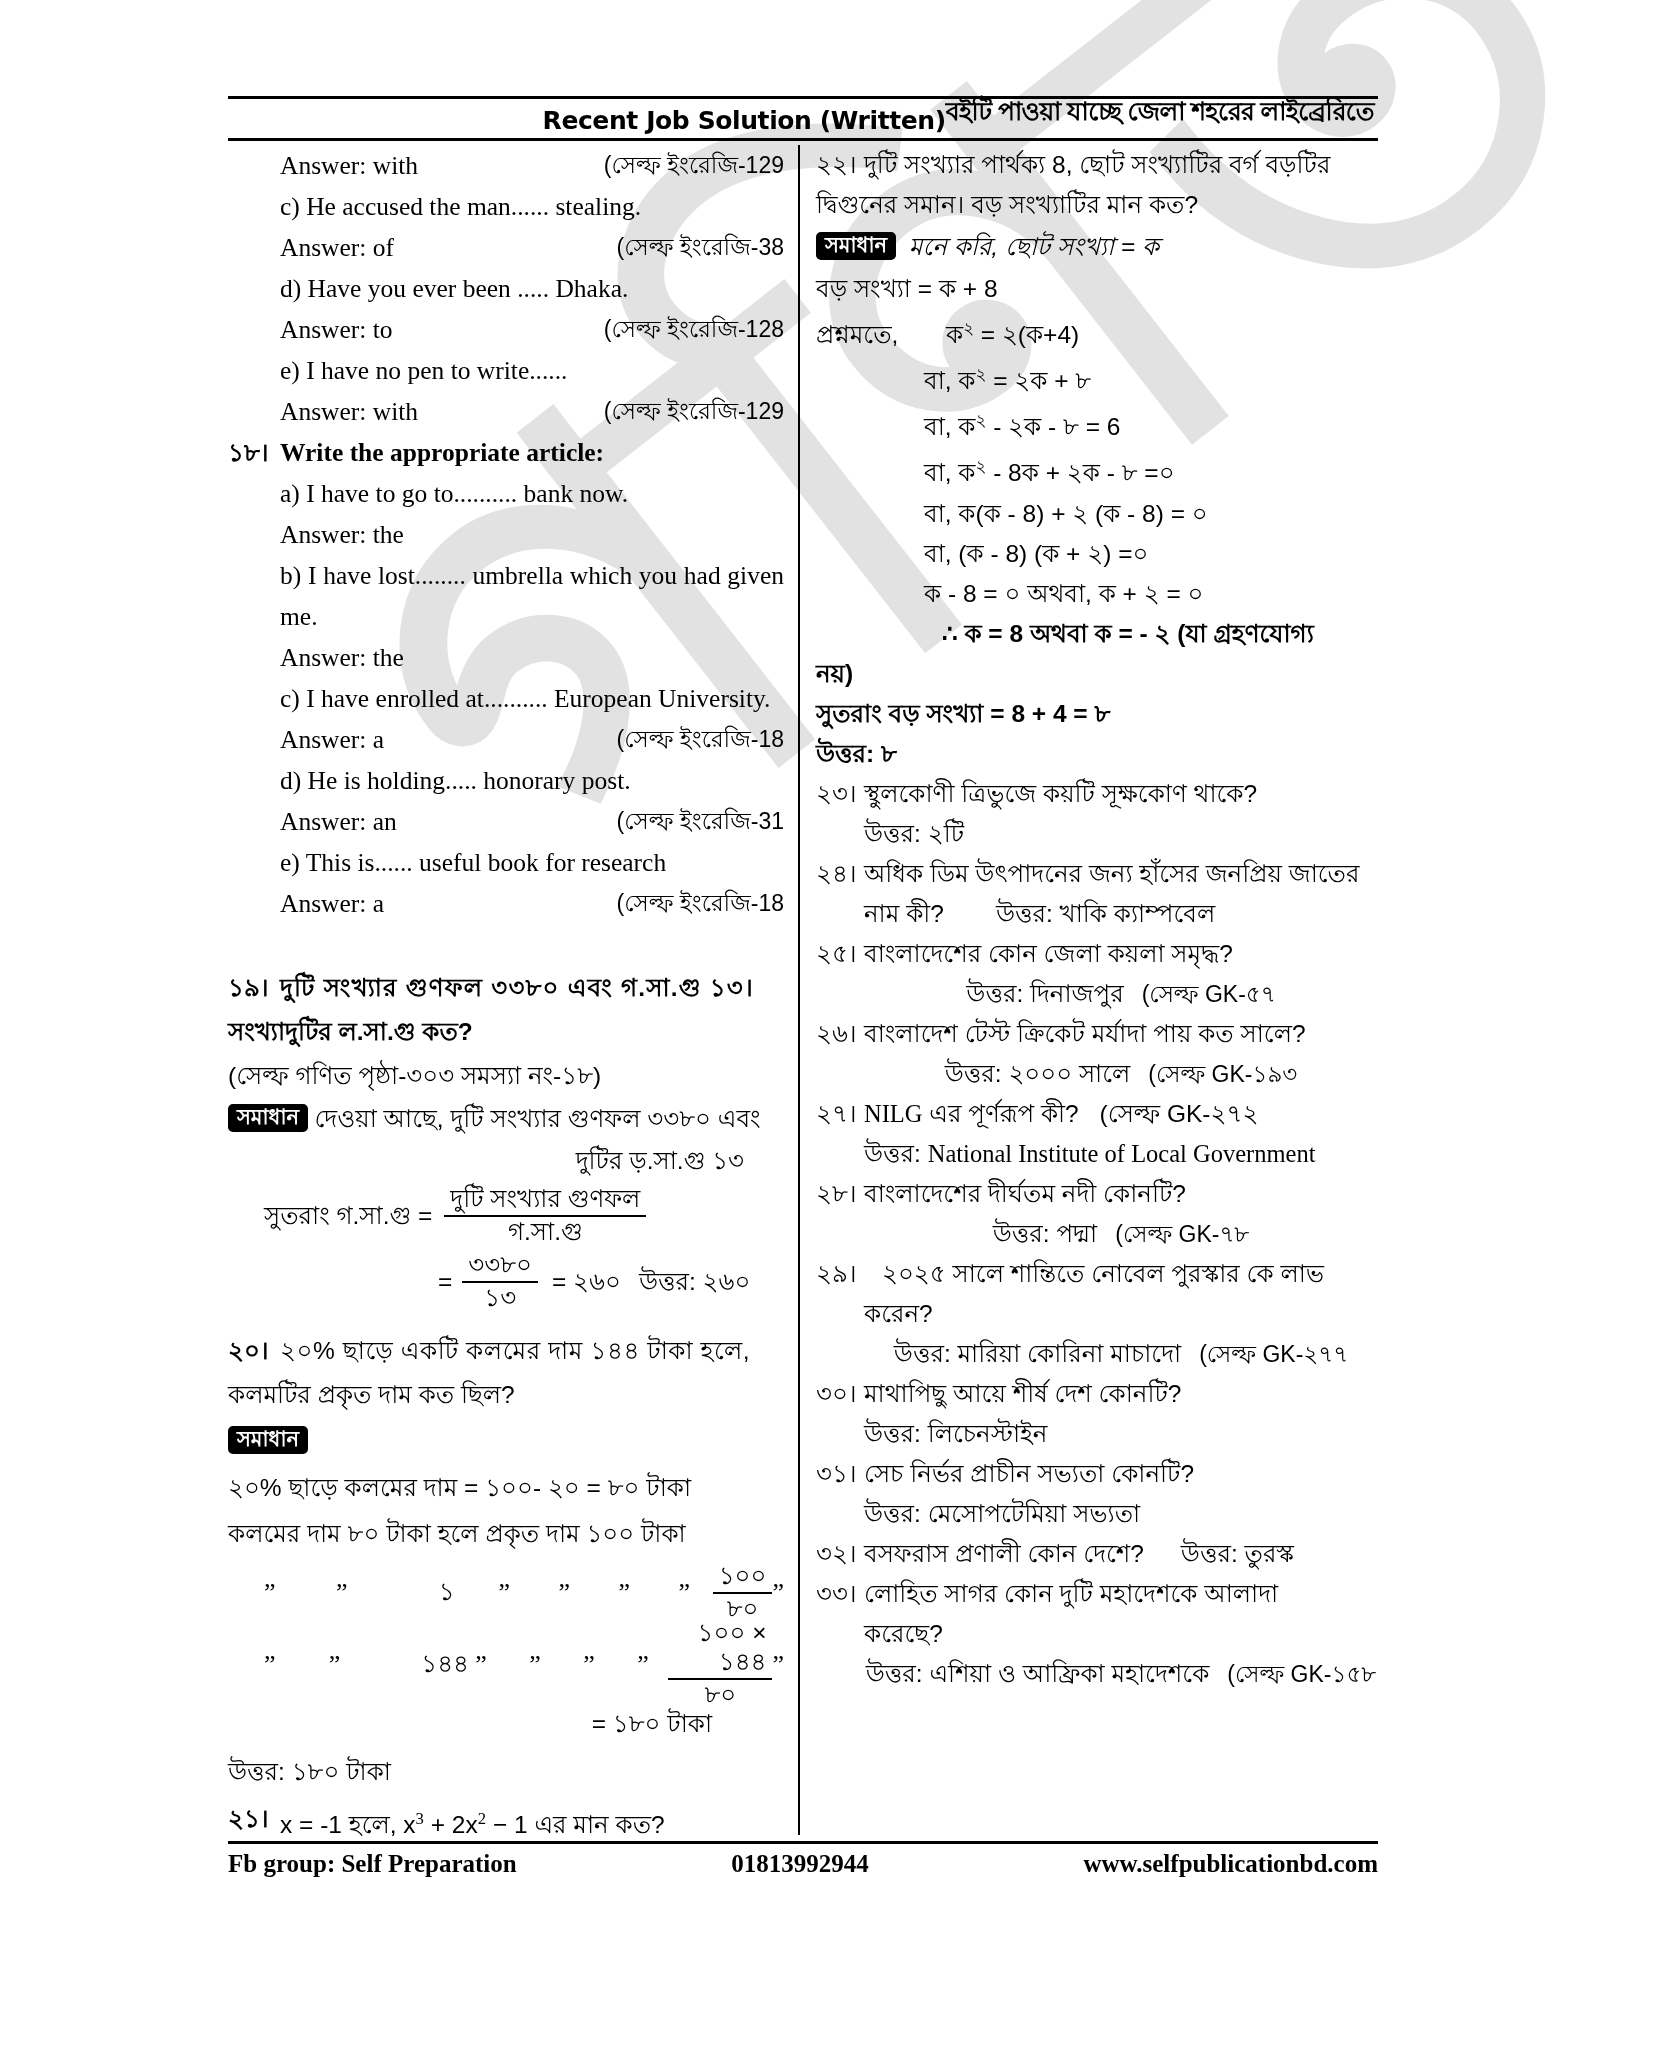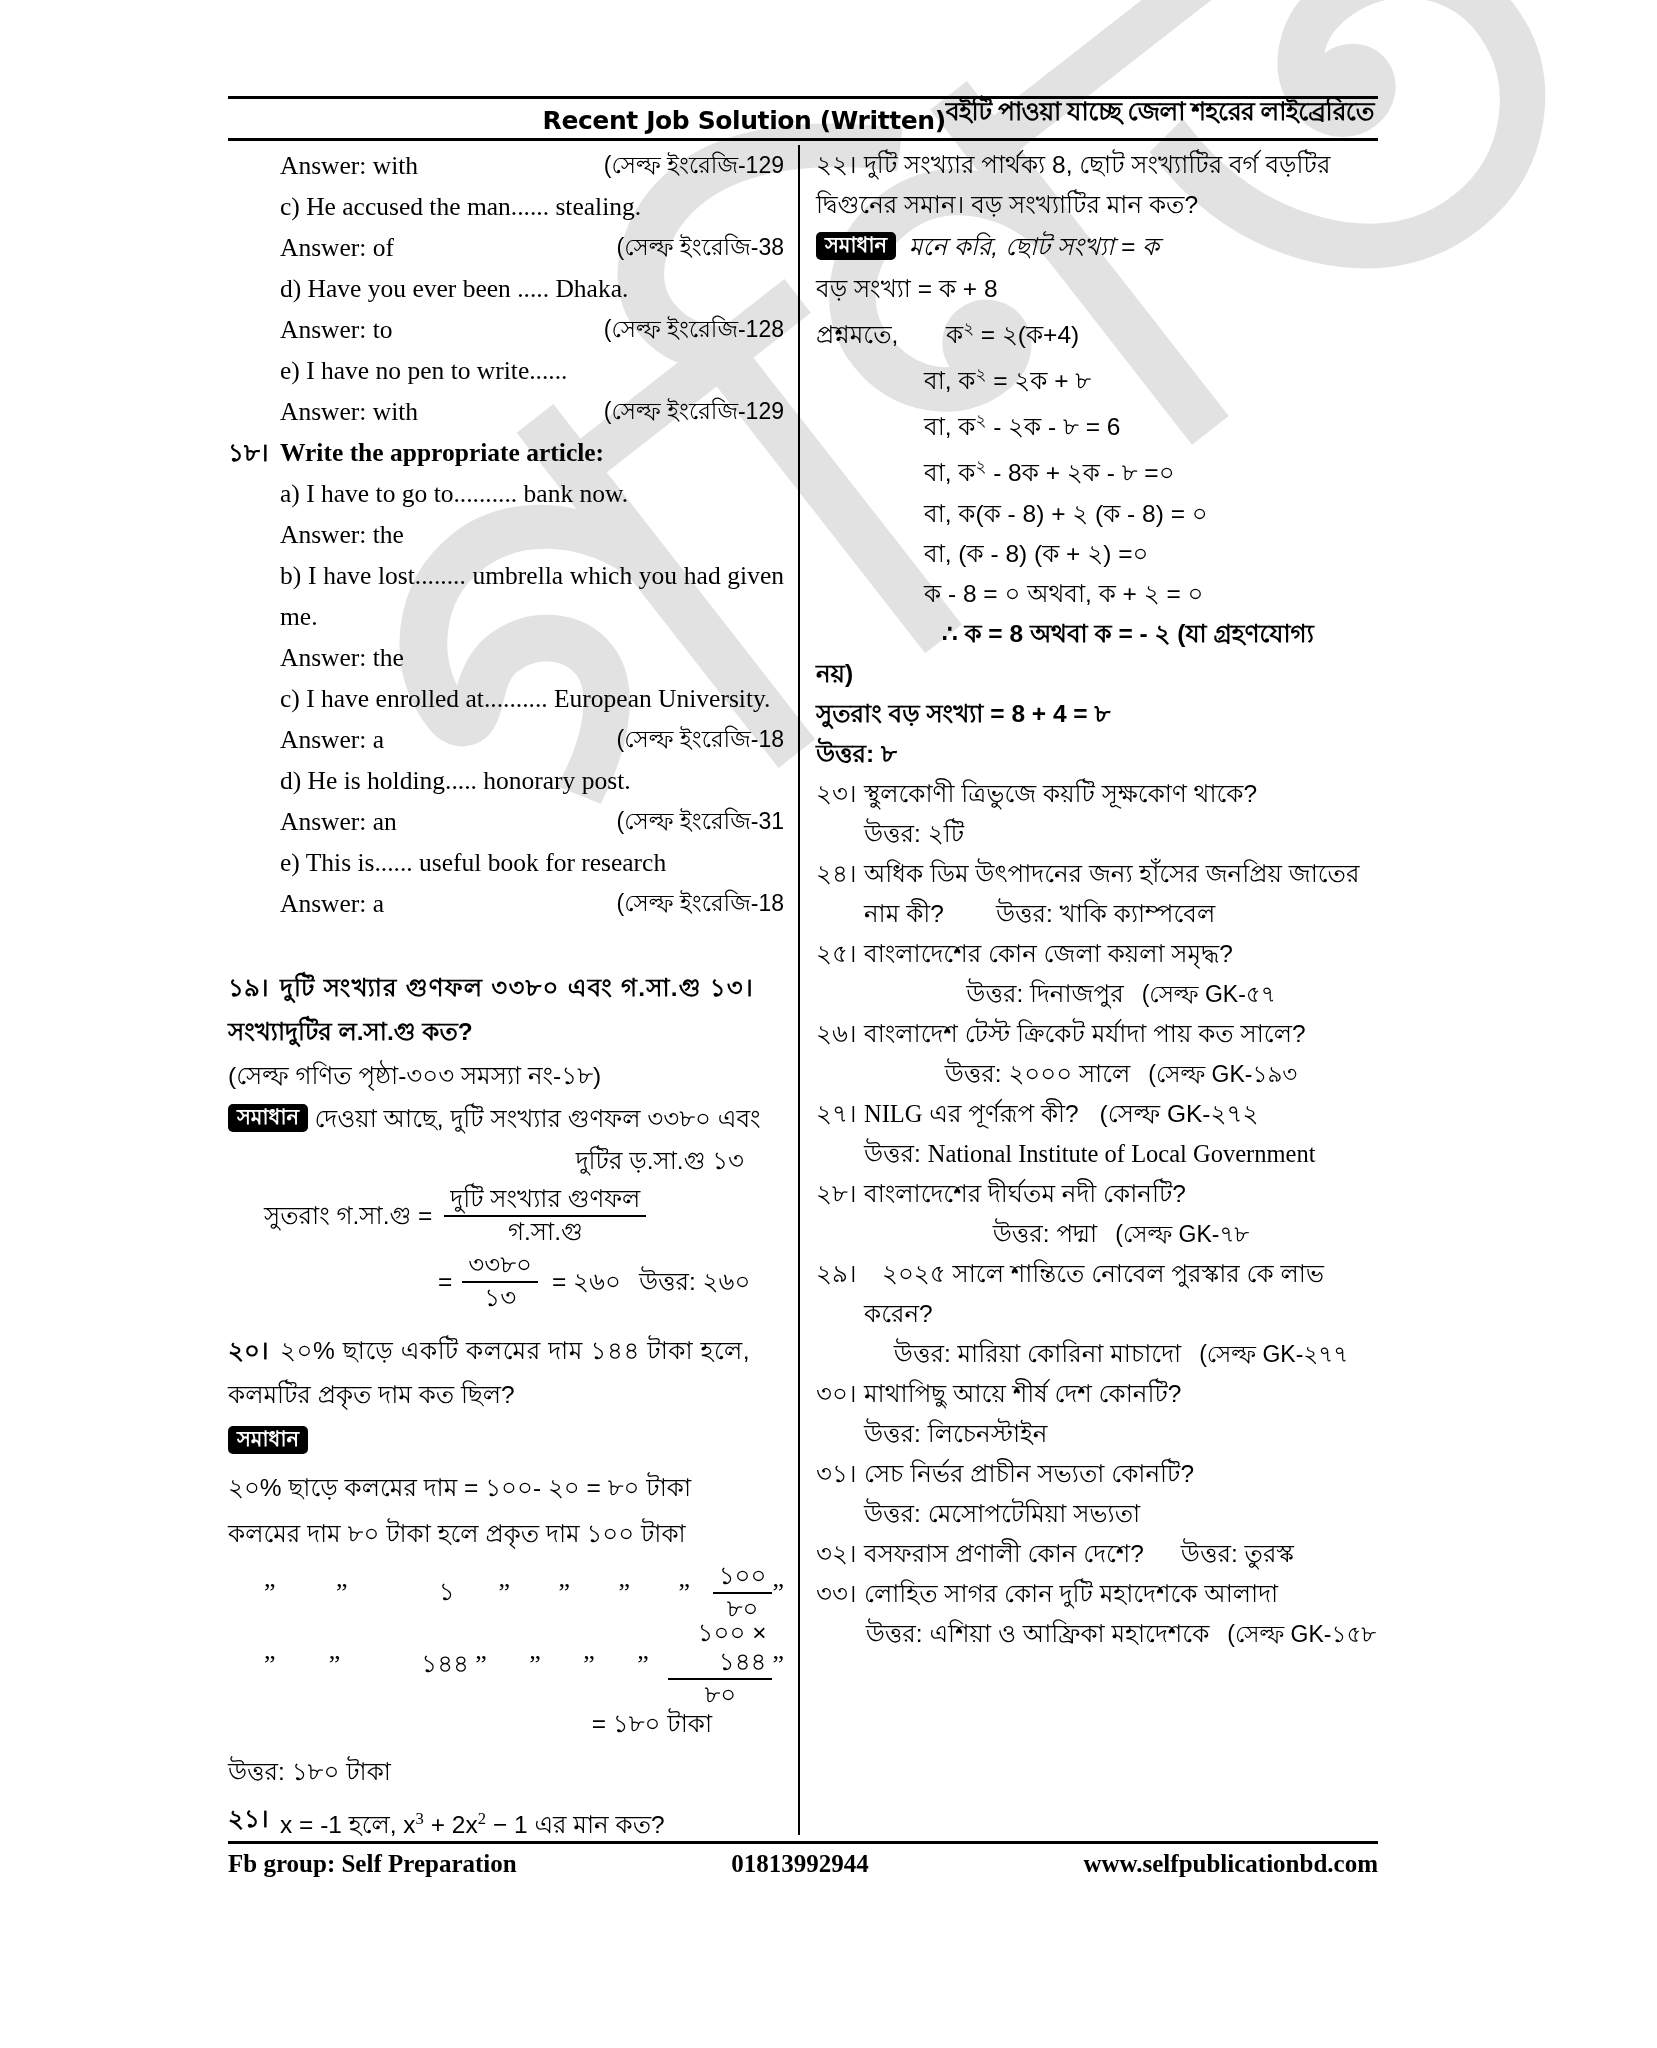--- a/index.html
+++ b/index.html
@@ -534,20 +534,21 @@
           <span class="txt">
             <span>বসফরাস প্রণালী কোন দেশে?</span>
             <span style="margin-left:30px;">উত্তর: তুরস্ক</span>
           </span>
         </div>
 
         <div class="qblock">
           <span class="num">৩৩।</span>
           <span class="txt">লোহিত সাগর কোন দুটি মহাদেশকে আলাদা</span>
         </div>
+        <div class="ans-left">করেছে?</div>
         <div class="ans-line">
           <span>উত্তর: এশিয়া ও আফ্রিকা মহাদেশকে</span>
           <span class="r">(সেল্ফ GK-১৫৮</span>
         </div>
 
       </div>
     </div>
 
     <div class="footer">
       <div class="fl">Fb group: Self Preparation</div>

